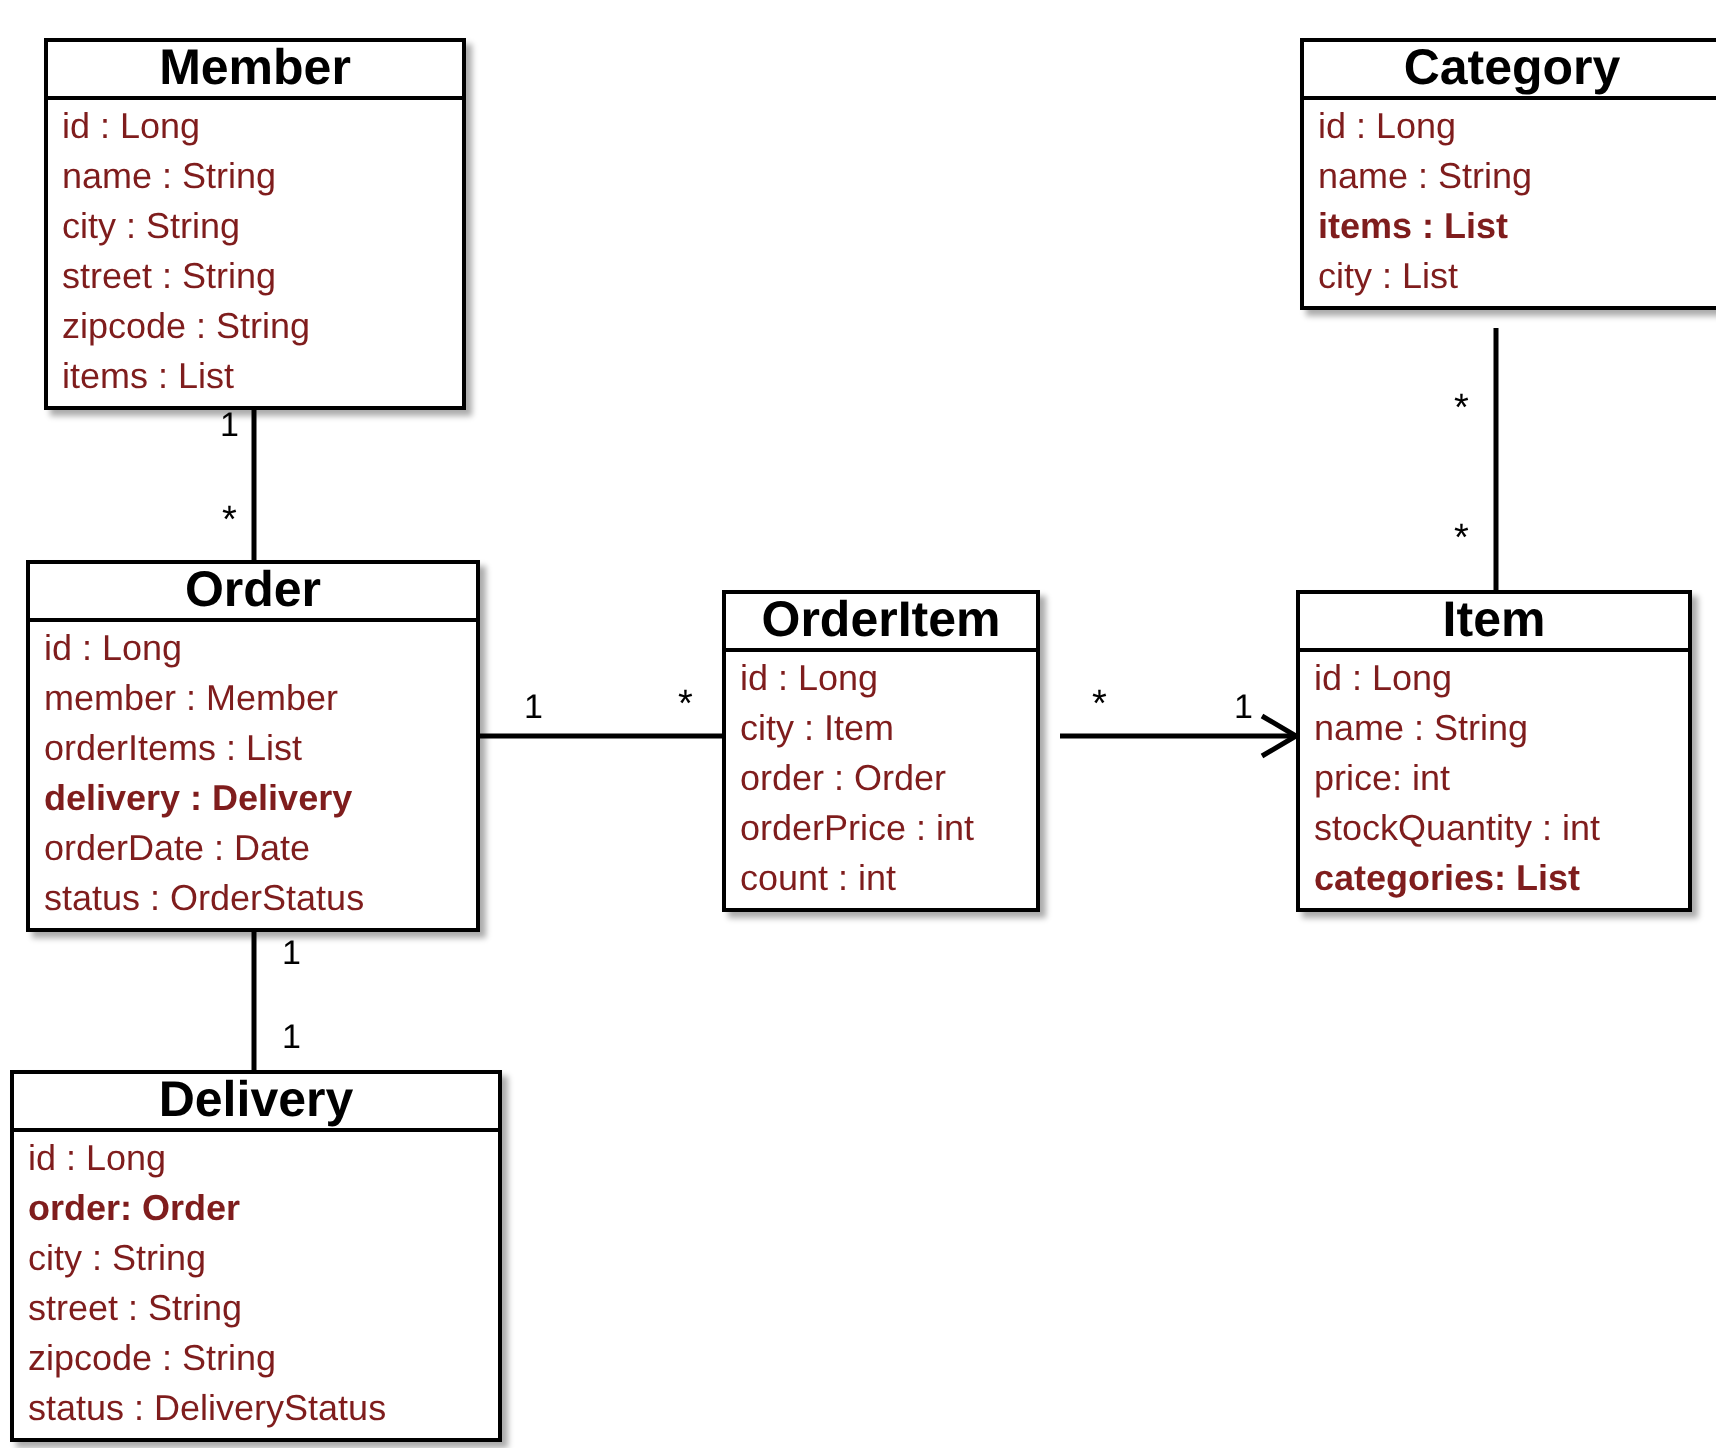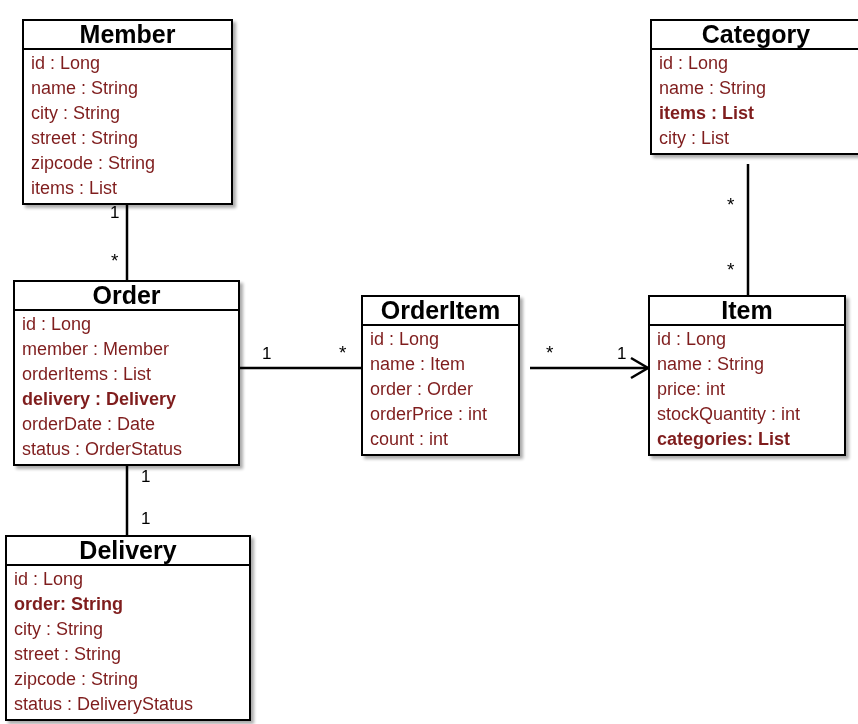--- a/index.html
+++ b/index.html
@@ -122,21 +122,21 @@
       <div class="uml-attr bold">delivery : Delivery</div>
       <div class="uml-attr">orderDate : Date</div>
       <div class="uml-attr">status : OrderStatus</div>
     </div>
   </div>
 
   <div class="uml-class" style="left:361px; top:295px; width:159px;">
     <div class="uml-title">OrderItem</div>
     <div class="uml-attrs">
       <div class="uml-attr">id : Long</div>
-      <div class="uml-attr">name : Item</div>
+      <div class="uml-attr">city : Item</div>
       <div class="uml-attr">order : Order</div>
       <div class="uml-attr">orderPrice : int</div>
       <div class="uml-attr">count : int</div>
     </div>
   </div>
 
   <div class="uml-class" style="left:648px; top:295px; width:198px;">
     <div class="uml-title">Item</div>
     <div class="uml-attrs">
       <div class="uml-attr">id : Long</div>
@@ -144,21 +144,21 @@
       <div class="uml-attr">price: int</div>
       <div class="uml-attr">stockQuantity : int</div>
       <div class="uml-attr bold">categories: List</div>
     </div>
   </div>
 
   <div class="uml-class" style="left:5px; top:535px; width:246px;">
     <div class="uml-title">Delivery</div>
     <div class="uml-attrs">
       <div class="uml-attr">id : Long</div>
-      <div class="uml-attr bold">order: String</div>
+      <div class="uml-attr bold">order: Order</div>
       <div class="uml-attr">city : String</div>
       <div class="uml-attr">street : String</div>
       <div class="uml-attr">zipcode : String</div>
       <div class="uml-attr">status : DeliveryStatus</div>
     </div>
   </div>
 
   <div class="mult" style="left:110px; top:204px;">1</div>
   <div class="mult star" style="left:111px; top:252px;">*</div>
 

